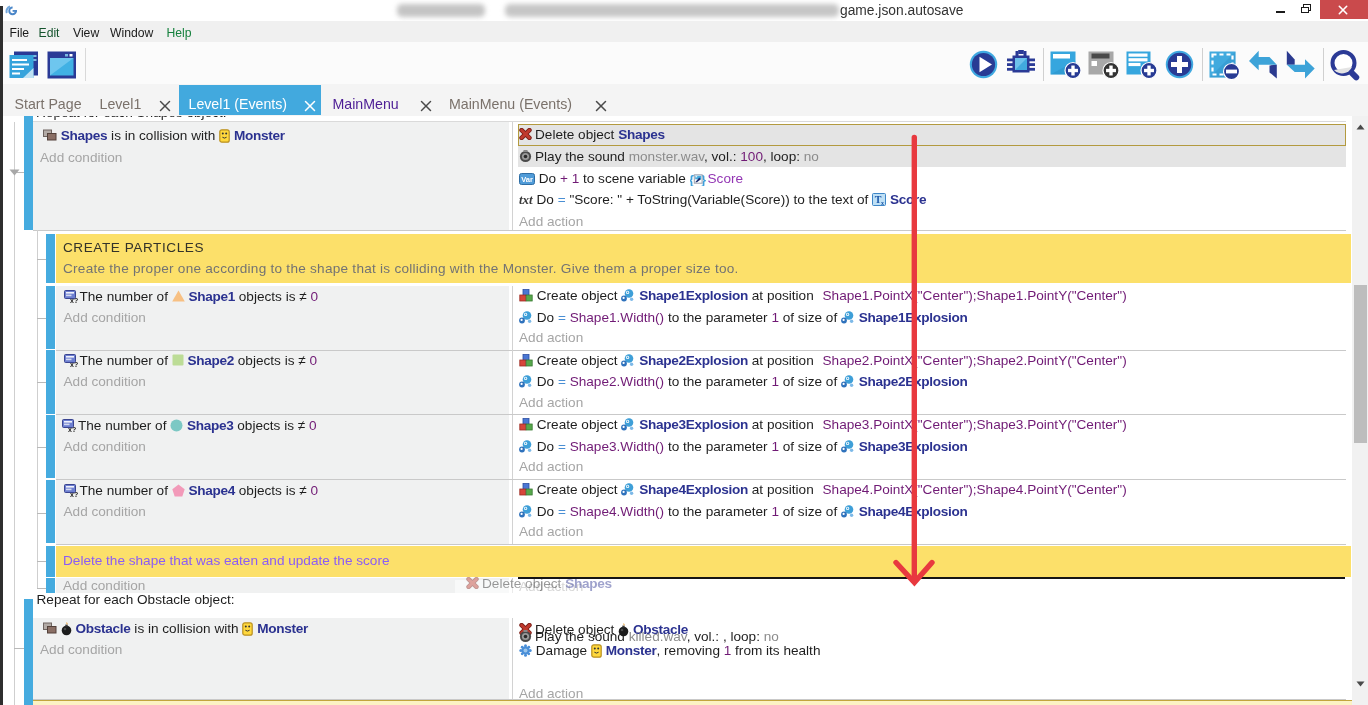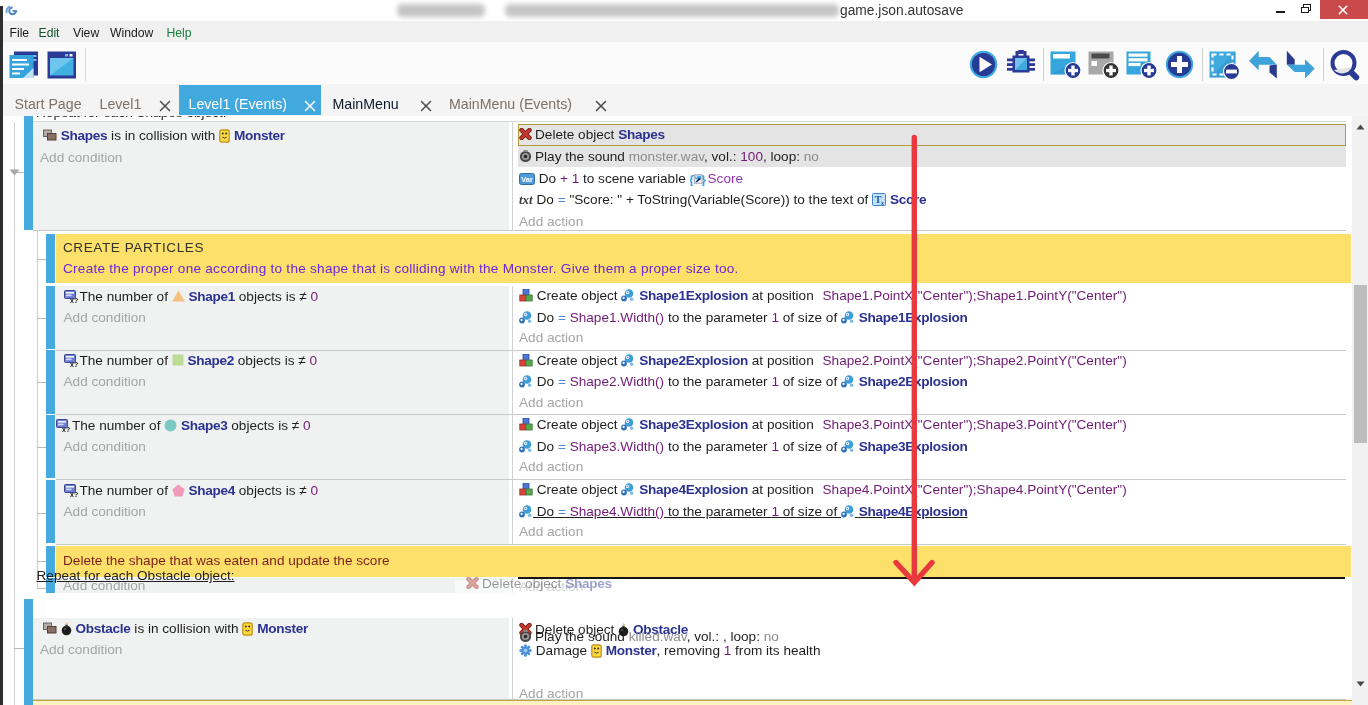--- a/index.html
+++ b/index.html
@@ -159,21 +159,21 @@
         <path d="M10.5 1.5 L1.5 10.5"></path>
       </g>
     </svg></div>
 <div class="t" style="left:188.5px;top:95px;font-size:14.2px;letter-spacing:0;color:#7a716a;color:#fff;z-index:5">Level1 (Events)</div>
 <div class="tabx" style="left:303.5px;top:98px"><svg width="12" height="12" viewBox="0 0 12 12">
       <g stroke="#fff" stroke-width="1.5" stroke-linecap="round">
         <path d="M1.5 1.5 L10.5 10.5"></path>
         <path d="M10.5 1.5 L1.5 10.5"></path>
       </g>
     </svg></div>
-<div class="t" style="left:332.5px;top:95px;font-size:14.2px;letter-spacing:0;color:#0f172a">MainMenu</div>
+<div class="t" style="left:332.5px;top:95px;font-size:14.2px;letter-spacing:0;color:#4c1d95">MainMenu</div>
 <div class="tabx" style="left:420px;top:98px"><svg width="12" height="12" viewBox="0 0 12 12">
       <g stroke="#4a4a4a" stroke-width="1.5" stroke-linecap="round">
         <path d="M1.5 1.5 L10.5 10.5"></path>
         <path d="M10.5 1.5 L1.5 10.5"></path>
       </g>
     </svg></div>
 <div class="t" style="left:449px;top:95px;font-size:14.2px;letter-spacing:0;color:#7a716a">MainMenu (Events)</div>
 <div class="tabx" style="left:594.5px;top:98px"><svg width="12" height="12" viewBox="0 0 12 12">
       <g stroke="#4a4a4a" stroke-width="1.5" stroke-linecap="round">
         <path d="M1.5 1.5 L10.5 10.5"></path>
@@ -231,21 +231,21 @@
     </svg><span class="pur">Score</span></div>
 <div class="t" style="left:519px;top:191px;"><span style="font-family:'Liberation Serif',serif;font-style:italic;font-weight:bold;color:#3a3a3a;font-size:13px">txt</span> Do <span class="eq">=</span> "Score: " + ToString(Variable(Score)) to the text of <svg style="display:inline-block;vertical-align:-2px;margin-left:0px;margin-right:0px" width="14" height="13" viewBox="0 0 14 13">
       <rect x="0.5" y="0.5" width="13" height="12" rx="1" fill="#bfe0f5" stroke="#3d85c6" stroke-width="1"></rect>
       <text x="6" y="10" text-anchor="middle" font-family="Liberation Serif" font-size="10" font-weight="bold" fill="#1a56a8">T</text>
       <text x="10.5" y="11.5" text-anchor="middle" font-family="Liberation Serif" font-size="6" font-weight="bold" fill="#1a56a8">x</text>
     </svg> <b class="obj">Score</b></div>
 <div class="t" style="left:519px;top:212.5px;"><span class="add">Add action</span></div>
 <div class="bar" style="left:46px;top:234px;height:49px"></div>
 <div class="comment" style="left:56px;top:234px;width:1295px;height:49px"></div>
 <div class="t" style="left:63px;top:238.5px;"><span style="color:#33332a;letter-spacing:0.55px">CREATE PARTICLES</span></div>
-<div class="t" style="left:63px;top:259.5px;"><span style="color:#6d28d9;letter-spacing:0.25px">Create the proper one according to the shape that is colliding with the Monster. Give them a proper size too.</span></div>
+<div class="t" style="left:63px;top:259.5px;"><span style="color:#737373;letter-spacing:0.25px">Create the proper one according to the shape that is colliding with the Monster. Give them a proper size too.</span></div>
 <div class="condbg" style="left:56px;top:285.5px;width:453px;height:64.0px"></div>
 <div class="sepline" style="left:511.5px;top:285.5px;width:1px;height:64.0px;background:#d2d2d2"></div>
 <div class="sepline" style="left:56px;top:349.5px;width:1289.5px;height:1px"></div>
 <div class="bar" style="left:46px;top:285.5px;height:63.5px"></div>
 <div class="t" style="left:63.5px;top:287.5px;"><svg style="display:inline-block;vertical-align:-2px;margin-left:0px;margin-right:2px" width="14" height="13" viewBox="0 0 14 13">
       <rect x="0.5" y="0.5" width="11" height="8" rx="1" fill="#6d7fd0" stroke="#3a4490" stroke-width="1"></rect>
       <rect x="2" y="2" width="8" height="1.6" fill="#fff" opacity="0.9"></rect>
       <rect x="2" y="4.6" width="5.5" height="1.6" fill="#fff" opacity="0.7"></rect>
       <text x="6" y="12.8" font-family="Liberation Sans" font-size="7" font-weight="bold" fill="#222">x?</text>
     </svg>The number of <svg style="display:inline-block;vertical-align:-1px;margin-left:0px;margin-right:0px" width="13" height="12" viewBox="0 0 13 12">
@@ -318,21 +318,21 @@
       <circle cx="6.6" cy="3.4" r="0.8" fill="#3e9fd8"></circle>
       <circle cx="3" cy="9.5" r="2.9" fill="#2f72bc"></circle>
       <circle cx="2.6" cy="8.9" r="1.1" fill="#fff"></circle>
       <circle cx="10.6" cy="10.2" r="1.7" fill="#7db9e8"></circle>
     </svg> <b class="obj">Shape2Explosion</b></div>
 <div class="t" style="left:519px;top:393.5px;"><span class="add">Add action</span></div>
 <div class="condbg" style="left:56px;top:414.8px;width:453px;height:64.19999999999999px"></div>
 <div class="sepline" style="left:511.5px;top:414.8px;width:1px;height:64.19999999999999px;background:#d2d2d2"></div>
 <div class="sepline" style="left:56px;top:479px;width:1289.5px;height:1px"></div>
 <div class="bar" style="left:46px;top:414.8px;height:63.69999999999999px"></div>
-<div class="t" style="left:56px;top:416.8px;"><svg style="display:inline-block;vertical-align:-2px;margin-left:0px;margin-right:2px" width="14" height="13" viewBox="0 0 14 13">
+<div class="t" style="left:62px;top:416.8px;"><svg style="display:inline-block;vertical-align:-2px;margin-left:0px;margin-right:2px" width="14" height="13" viewBox="0 0 14 13">
       <rect x="0.5" y="0.5" width="11" height="8" rx="1" fill="#6d7fd0" stroke="#3a4490" stroke-width="1"></rect>
       <rect x="2" y="2" width="8" height="1.6" fill="#fff" opacity="0.9"></rect>
       <rect x="2" y="4.6" width="5.5" height="1.6" fill="#fff" opacity="0.7"></rect>
       <text x="6" y="12.8" font-family="Liberation Sans" font-size="7" font-weight="bold" fill="#222">x?</text>
     </svg>The number of <svg style="display:inline-block;vertical-align:-2px;margin-left:0px;margin-right:0px" width="13" height="13" viewBox="0 0 13 13">
       <circle cx="6.5" cy="6.5" r="6" fill="#7cc8c4"></circle>
     </svg> <b class="obj">Shape3</b> objects is ≠ <span class="grn">0</span></div>
 <div class="t" style="left:63.5px;top:437.8px;"><span class="add">Add condition</span></div>
 <div class="t" style="left:519px;top:416.3px;"><svg style="display:inline-block;vertical-align:-2px;margin-left:0px;margin-right:0px" width="14" height="13" viewBox="0 0 14 13">
       <rect x="4" y="0.5" width="6" height="6" fill="#4a77d4" stroke="#2c4fa3" stroke-width="0.8"></rect>
@@ -380,58 +380,58 @@
       <rect x="0.8" y="6" width="6" height="6" fill="#d8453a" stroke="#9c2c24" stroke-width="0.8"></rect>
       <rect x="7.2" y="6" width="6" height="6" fill="#57a84b" stroke="#3b7a33" stroke-width="0.8"></rect>
     </svg> Create object <svg style="display:inline-block;vertical-align:-2px;margin-left:0px;margin-right:0px" width="14" height="13" viewBox="0 0 14 13">
       <circle cx="8" cy="4.5" r="4.3" fill="#3e9fd8"></circle>
       <circle cx="6.6" cy="3.4" r="1.6" fill="#fff"></circle>
       <circle cx="6.6" cy="3.4" r="0.8" fill="#3e9fd8"></circle>
       <circle cx="3" cy="9.5" r="2.9" fill="#2f72bc"></circle>
       <circle cx="2.6" cy="8.9" r="1.1" fill="#fff"></circle>
       <circle cx="10.6" cy="10.2" r="1.7" fill="#7db9e8"></circle>
     </svg> <b class="obj">Shape4Explosion</b> at position <span class="grn" style="margin-left:5px">Shape4.PointX("Center");Shape4.PointY("Center")</span></div>
-<div class="t" style="left:519px;top:502.5px;text-decoration:underline;"><svg style="display:inline-block;vertical-align:-2px;margin-left:0px;margin-right:0px" width="14" height="13" viewBox="0 0 14 13">
+<div class="t" style="left:519px;top:502.5px;"><svg style="display:inline-block;vertical-align:-2px;margin-left:0px;margin-right:0px" width="14" height="13" viewBox="0 0 14 13">
       <circle cx="8" cy="4.5" r="4.3" fill="#3e9fd8"></circle>
       <circle cx="6.6" cy="3.4" r="1.6" fill="#fff"></circle>
       <circle cx="6.6" cy="3.4" r="0.8" fill="#3e9fd8"></circle>
       <circle cx="3" cy="9.5" r="2.9" fill="#2f72bc"></circle>
       <circle cx="2.6" cy="8.9" r="1.1" fill="#fff"></circle>
       <circle cx="10.6" cy="10.2" r="1.7" fill="#7db9e8"></circle>
     </svg> Do <span class="eq">=</span> <span class="grn">Shape4.Width()</span> to the parameter <span class="grn">1</span> of size of <svg style="display:inline-block;vertical-align:-2px;margin-left:0px;margin-right:0px" width="14" height="13" viewBox="0 0 14 13">
       <circle cx="8" cy="4.5" r="4.3" fill="#3e9fd8"></circle>
       <circle cx="6.6" cy="3.4" r="1.6" fill="#fff"></circle>
       <circle cx="6.6" cy="3.4" r="0.8" fill="#3e9fd8"></circle>
       <circle cx="3" cy="9.5" r="2.9" fill="#2f72bc"></circle>
       <circle cx="2.6" cy="8.9" r="1.1" fill="#fff"></circle>
       <circle cx="10.6" cy="10.2" r="1.7" fill="#7db9e8"></circle>
     </svg> <b class="obj">Shape4Explosion</b></div>
 <div class="t" style="left:519px;top:523.0px;"><span class="add">Add action</span></div>
 <div class="bar" style="left:46px;top:545.5px;height:31px"></div>
 <div class="comment" style="left:56px;top:545.5px;width:1295px;height:31px"></div>
-<div class="t" style="left:63px;top:552px;"><span style="color:#7f1d1d">Delete the shape that was eaten and update the score</span></div>
+<div class="t" style="left:63px;top:552px;"><span style="color:#8b5cf6">Delete the shape that was eaten and update the score</span></div>
 <div class="bar" style="left:46px;top:577.5px;height:15.5px"></div>
 <div class="condbg" style="left:56px;top:577.5px;width:453px;height:15.5px"></div>
 <div class="sepline" style="left:511.5px;top:577.5px;width:1px;height:15.5px;background:#d2d2d2"></div>
 <div class="t" style="left:63px;top:577px;"><span class="add">Add condition</span></div>
 <div class="t" style="left:519px;top:577.5px;"><span class="add">Add action</span></div>
 <div class="abs" style="left:518px;top:577.2px;width:827px;height:2.3px;background:#151515;z-index:8"></div>
 <div class="abs" style="left:455px;top:579.8px;width:800px;height:13px;background:rgba(255,255,255,0.55);z-index:6"></div>
 <div class="t" style="left:466px;top:574.5px;z-index:7;opacity:0.45"><svg style="display:inline-block;vertical-align:-1px;margin-left:0px;margin-right:3px" width="13" height="12" viewBox="0 0 13 12">
       <g stroke="#7c2018" stroke-width="4.6" stroke-linecap="round">
         <path d="M2.6 2.2 L10.4 9.8"></path>
         <path d="M10.4 2.2 L2.6 9.8"></path>
       </g>
       <g stroke="#c03a2e" stroke-width="2.8" stroke-linecap="round">
         <path d="M2.6 2.2 L10.4 9.8"></path>
         <path d="M10.4 2.2 L2.6 9.8"></path>
       </g>
     </svg>Delete object <b class="obj">Shapes</b></div>
 <div class="bar" style="left:24px;top:598.5px;height:106.5px"></div>
-<div class="t" style="left:36.5px;top:567px;text-decoration:underline;">Repeat for each Obstacle object:</div>
+<div class="t" style="left:36.5px;top:591px;">Repeat for each Obstacle object:</div>
 <div class="condbg" style="left:33px;top:618px;width:476px;height:81px"></div>
 <div class="sepline" style="left:511.5px;top:618px;width:1px;height:81px;background:#d2d2d2"></div>
 <div class="sepline" style="left:33px;top:699px;width:1312.5px;height:1px"></div>
 <div class="t" style="left:43px;top:620px;"><svg style="display:inline-block;vertical-align:-1px;margin-left:0px;margin-right:0px" width="14" height="12" viewBox="0 0 14 12">
       <rect x="0.5" y="1" width="8" height="6.5" fill="#b3aba6" stroke="#6e6460" stroke-width="1"></rect>
       <rect x="4.5" y="4.5" width="8.5" height="6.5" fill="#8a6f65" stroke="#53413a" stroke-width="1"></rect>
     </svg> <svg style="display:inline-block;vertical-align:-3px;margin-left:0px;margin-right:0px" width="11" height="14" viewBox="0 0 11 14">
       <circle cx="5.5" cy="8.5" r="4.8" fill="#1c1c1c"></circle>
       <rect x="4.3" y="2.6" width="2.4" height="2" fill="#3a3a3a"></rect>
       <path d="M5.5 0 Q7.4 1.2 6.2 3 Q5 2.2 5.5 0" fill="#e8a33c"></path>

